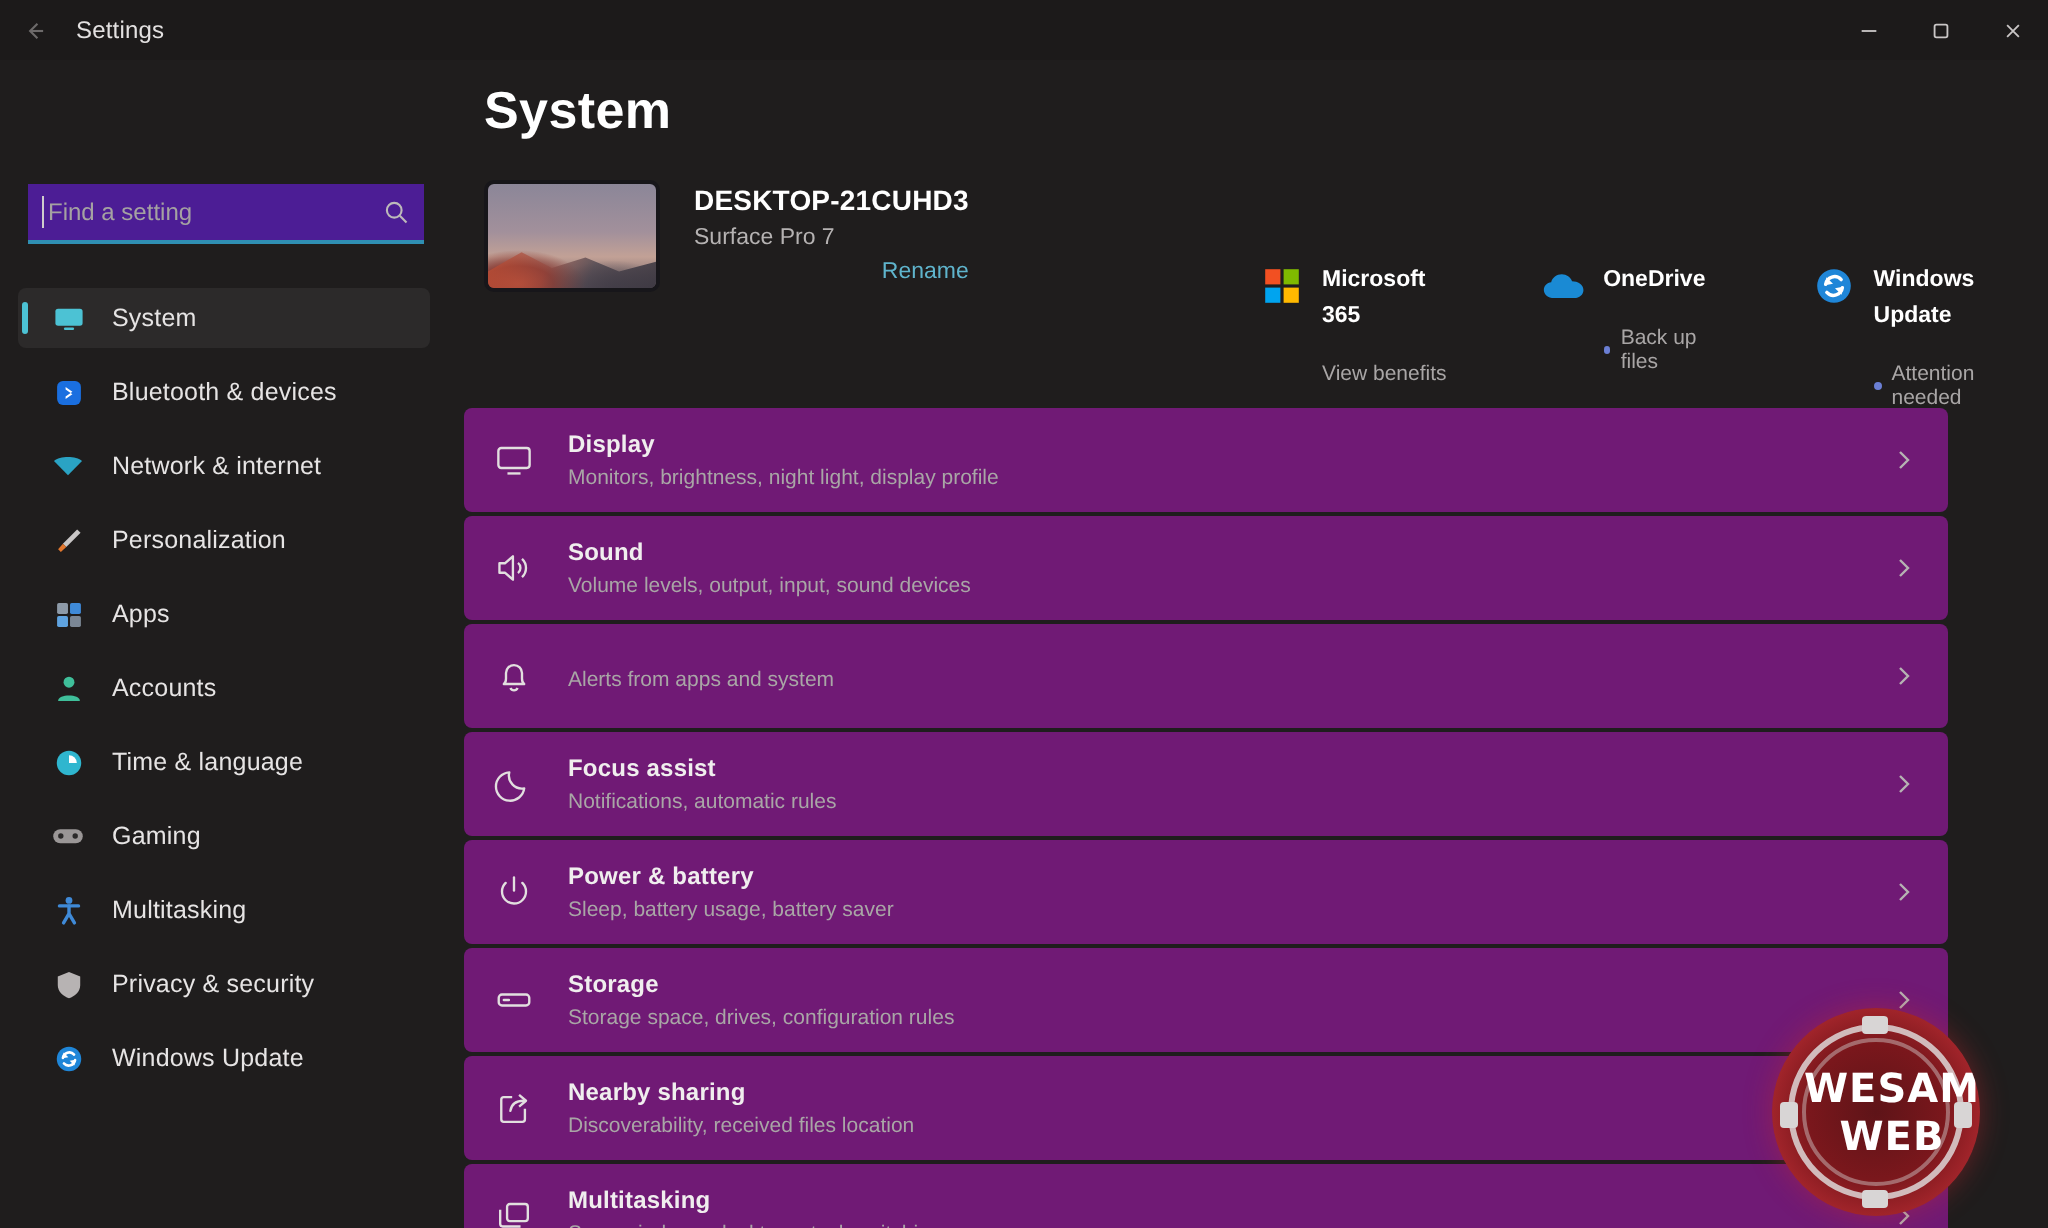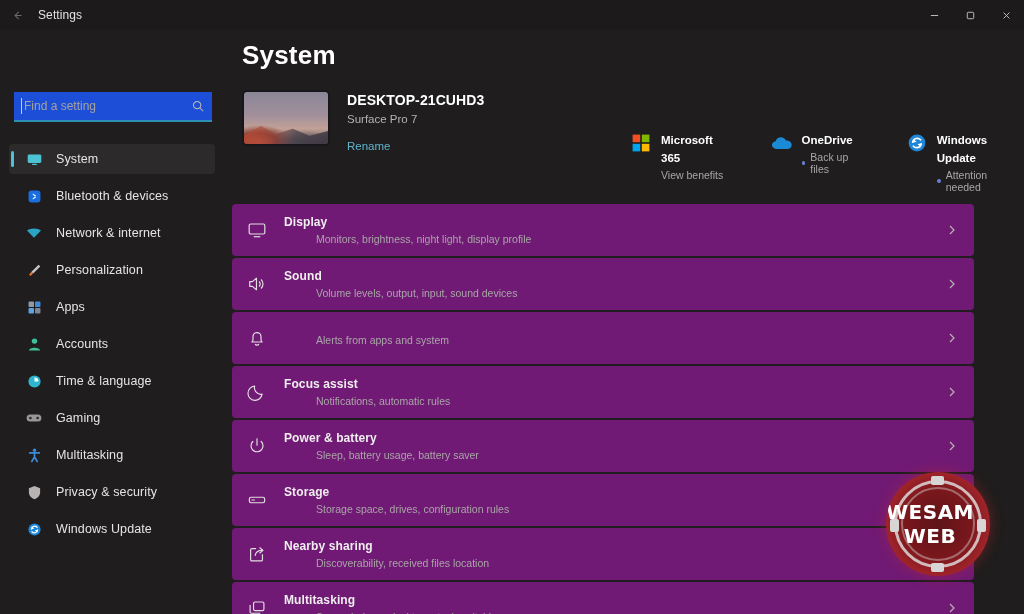--- a/index.html
+++ b/index.html
@@ -35,21 +35,21 @@
   
   .sidebar {
     position: absolute; top: 30px; left: 0; width: 224px; height: 584px;
     background: #1f1d1d;
     padding-top: 62px;
     z-index: 20;
   }
   .search-wrap {
     margin: 0 12px 0 14px; position: relative; height: 30px;
     border-bottom: 2px solid #2f8fb3;
-    background: #1d4ed8;
+    background: #4c1d95;
     display: flex; align-items: center;
   }
   .search-caret {
     position: absolute; left: 7px; top: 6px; width: 1px; height: 16px; background: #cfcccc;
   }
   .search-input {
     flex: 1; background: transparent; border: 0; outline: 0;
     color: #b9b6b6; font-size: 12px; font-family: "Liberation Sans", sans-serif;
     padding: 0 24px 0 10px;
   }
@@ -95,50 +95,50 @@
     overflow: hidden; position: relative;
   }
   .dev-thumb::after {
     content: ""; position: absolute; left: 0; bottom: 0; width: 100%; height: 42%;
     background: linear-gradient(110deg, rgba(190,78,52,.85) 0%, rgba(150,70,60,.5) 36%, rgba(70,64,74,.75) 62%, rgba(58,54,64,.9) 100%);
     clip-path: polygon(0% 62%, 20% 18%, 38% 54%, 58% 30%, 78% 62%, 100% 40%, 100% 100%, 0% 100%);
   }
   .dev-meta { margin-left: 17px; padding-top: 2px; }
   .dev-name { font-size: 14px; font-weight: bold; color: #ffffff; letter-spacing: .1px; }
   .dev-model { font-size: 11.5px; color: #b5b2b2; margin-top: 5px; }
-  .dev-rename { font-size: 11.5px; color: #5fb4cc; margin-top: 15px; }
+  .dev-rename { font-size: 11.5px; color: #5fb4cc; margin-top: 5px; text-align: right; }
 
   
   .quicklinks { position: absolute; top: 100px; left: 406px; display: flex; gap: 40px; }
   .qlink { display: flex; align-items: flex-start; }
   .q-ico { width: 22px; height: 22px; flex: 0 0 22px; margin-right: 9px; margin-top: 2px; display:flex; align-items:center; justify-content:center; }
   .q-title { font-size: 11.5px; font-weight: bold; color: #ffffff; }
-  .q-sub { font-size: 10.5px; color: #a9a6a6; margin-top: 3px; display: flex; align-items: center; }
+  .q-sub { font-size: 10.5px; color: #a9a6a6; margin-top: 15px; display: flex; align-items: center; }
   .q-dot { width: 4px; height: 4px; border-radius: 50%; background: #6b7fd4; margin-right: 5px; display: inline-block; }
 
   
   .rows { position: absolute; top: 174px; left: 8px; width: 742px; }
   .row {
     height: 52px; background: #701a75; border-radius: 4px;
     margin-bottom: 2px; display: flex; align-items: center; padding: 0 14px 0 14px;
   }
   .row-ico { width: 22px; height: 22px; flex: 0 0 22px; margin-right: 16px; color: #e2dfdf; display:flex; align-items:center; justify-content:center; }
   .row-ico svg { display: block; }
   .row-text { flex: 1; }
   .row-title { font-size: 12px; font-weight: bold; color: #f0eeee; letter-spacing: .1px; }
-  .row-sub { font-size: 10.5px; color: #a9a6a6; margin-top: 4px; margin-left: 32px; }
+  .row-sub { font-size: 10.5px; color: #a9a6a6; margin-top: 4px; }
   .row-chev { width: 16px; color: #b6b3b3; display:flex; align-items:center; justify-content:center; }
 
   
   .watermark {
-    position: absolute; left: 886px; top: 472px; width: 104px; height: 104px;
+    position: absolute; left: 886px; top: 504px; width: 104px; height: 104px;
     border-radius: 50%; z-index: 25;
     background: radial-gradient(circle at 50% 50%, #5e1418 0%, #7a171c 46%, #a3252b 72%, #c43038 88%, #8d1f24 100%);
     box-shadow: 0 0 14px rgba(190,40,46,.45);
-    display: flex; align-items: flex-start; justify-content: center; flex-direction: column;
+    display: flex; align-items: flex-end; justify-content: center; flex-direction: column;
     overflow: hidden;
   }
   .wm-ring {
     position: absolute; left: 8px; top: 8px; width: 88px; height: 88px; border-radius: 50%;
     border: 3px solid rgba(225,222,222,.82);
   }
   .wm-ring2 {
     position: absolute; left: 15px; top: 15px; width: 74px; height: 74px; border-radius: 50%;
     border: 2px solid rgba(210,206,206,.45);
   }

